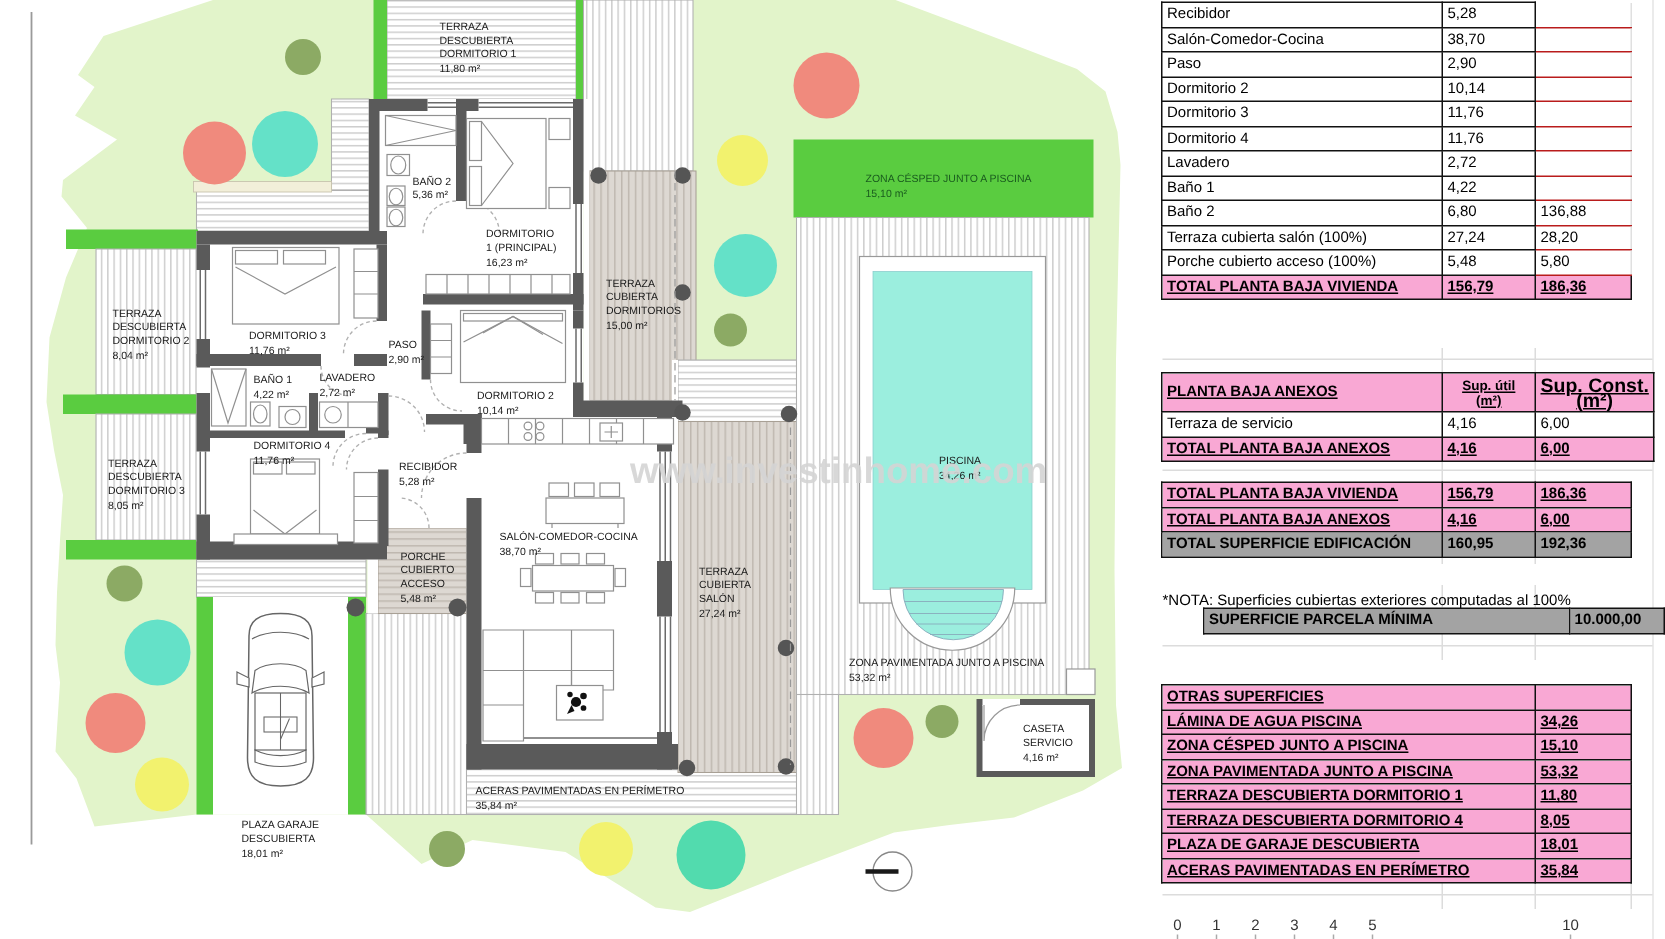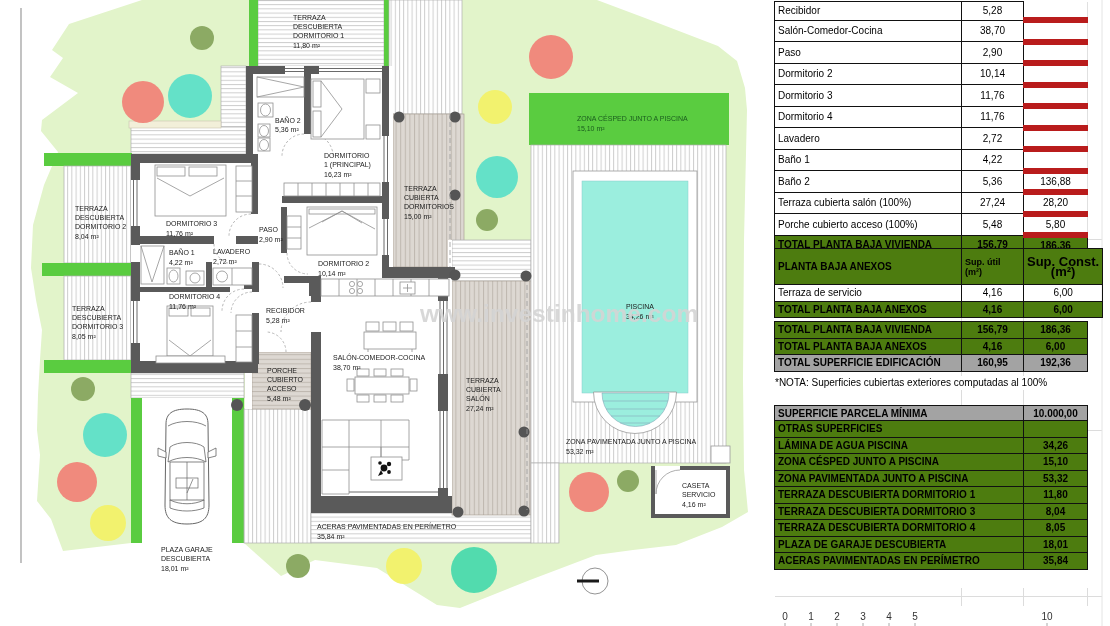--- a/index.html
+++ b/index.html
@@ -1,24 +1,24 @@
 <!DOCTYPE html>
 <html><head>
 <meta charset="utf-8">
 <style>
 html,body{margin:0;padding:0;width:1110px;height:626px;background:#fff;overflow:hidden;
 font-family:"Liberation Sans",sans-serif;}
 #plan{position:absolute;left:0;top:0;}
 .tbl{position:absolute;border-collapse:collapse;table-layout:fixed;font-family:"Liberation Sans",sans-serif;
 font-size:10px;color:#000;}
 .tbl td{border:1px solid #111;padding:0 3px;overflow:hidden;white-space:nowrap;height:15.5px;line-height:15px;}
-.tbl .num{text-align:center;}
-.tbl .tot{background:#4d7c0f;font-weight:bold;}
+.tbl .num{text-align:left;}
+.tbl .tot{background:#f9a8d4;font-weight:bold;text-decoration:underline;}
 .tbl .blu{background:#a3a3a3;font-weight:bold;}
-.tbl .nob{border:none;border-right:1px solid #e0e0e0;border-bottom:6px solid #b91c1c;}
+.tbl .nob{border:none;border-right:1px solid #e0e0e0;border-bottom:1px solid #b91c1c;}
 </style>
 </head>
 <body>
 <div id="plan">
 <svg width="1110" height="626" viewBox="0 0 1110 626" xmlns="http://www.w3.org/2000/svg">
 <defs>
 <pattern id="hl" width="8" height="4.2" patternUnits="userSpaceOnUse">
           <rect width="8" height="4.2" fill="#fff"></rect>
           <path d="M0,0.5H8" stroke="#c9c9c9" stroke-width="0.9"></path>
         </pattern>
@@ -553,21 +553,21 @@
         <td class="num">2,72</td>
         <td class="nob"></td>
       </tr>
 <tr>
         <td>Baño 1</td>
         <td class="num">4,22</td>
         <td class="nob"></td>
       </tr>
 <tr>
         <td>Baño 2</td>
-        <td class="num">5,36</td>
+        <td class="num">6,80</td>
         <td class="nob num">136,88</td>
       </tr>
 <tr>
         <td>Terraza cubierta salón (100%)</td>
         <td class="num">27,24</td>
         <td class="nob num">28,20</td>
       </tr>
 <tr>
         <td>Porche cubierto acceso (100%)</td>
         <td class="num">5,48</td>
@@ -581,23 +581,23 @@
 </tbody>
   </table>
 
 <table class="tbl" style="left:774px;top:248px;">
 <colgroup>
       <col style="width:187px">
       <col style="width:62px">
       <col style="width:64px">
     </colgroup>
 <tbody>
-      <tr style="height:36px;">
+      <tr style="height:26px;">
         <td class="tot">PLANTA BAJA ANEXOS</td>
-        <td class="tot" style="font-size:9px;line-height:10px;">Sup. útil<br>(m²)</td>
+        <td class="tot" style="text-align:center;font-size:9px;line-height:10px;">Sup. útil<br>(m²)</td>
         <td class="tot" style="text-align:center;font-size:13px;line-height:10px;">Sup. Const.<br>(m²)</td>
       </tr>
 <tr>
         <td>Terraza de servicio</td>
         <td class="num">4,16</td>
         <td class="num">6,00</td>
       </tr>
 <tr>
         <td class="tot">TOTAL PLANTA BAJA ANEXOS</td>
         <td class="tot num">4,16</td>
@@ -624,36 +624,36 @@
         <td class="tot num">6,00</td>
       </tr>
 <tr>
         <td class="blu">TOTAL SUPERFICIE EDIFICACIÓN</td>
         <td class="blu num">160,95</td>
         <td class="blu num">192,36</td>
       </tr>
 </tbody>
   </table>
 
-<div style="position:absolute;left:775px;top:377px;font-size:10px;font-family:'Liberation Sans',sans-serif;">*NOTA: Superficies cubiertas exteriores computadas al 100%</div>
-
-<table class="tbl" style="left:774px;top:405px;">
+<div style="position:absolute;left:775px;top:395px;font-size:10px;font-family:'Liberation Sans',sans-serif;">*NOTA: Superficies cubiertas exteriores computadas al 100%</div>
+
+<table class="tbl" style="left:802px;top:405px;">
 <colgroup>
       <col style="width:249px">
       <col style="width:64px">
     </colgroup>
 <tbody>
       <tr>
         <td class="blu">SUPERFICIE PARCELA MÍNIMA</td>
         <td class="blu num">10.000,00</td>
       </tr>
 </tbody>
   </table>
 
-<table class="tbl" style="left:774px;top:420px;">
+<table class="tbl" style="left:774px;top:456px;">
 <colgroup>
       <col style="width:249px">
       <col style="width:64px">
     </colgroup>
 <tbody>
       <tr>
         <td class="tot">OTRAS SUPERFICIES</td>
         <td class="tot"></td>
       </tr>
 <tr>
@@ -666,24 +666,20 @@
       </tr>
 <tr>
         <td class="tot">ZONA PAVIMENTADA JUNTO A PISCINA</td>
         <td class="tot num">53,32</td>
       </tr>
 <tr>
         <td class="tot">TERRAZA DESCUBIERTA DORMITORIO 1</td>
         <td class="tot num">11,80</td>
       </tr>
 <tr>
-        <td class="tot">TERRAZA DESCUBIERTA DORMITORIO 3</td>
-        <td class="tot num">8,04</td>
-      </tr>
-<tr>
         <td class="tot">TERRAZA DESCUBIERTA DORMITORIO 4</td>
         <td class="tot num">8,05</td>
       </tr>
 <tr>
         <td class="tot">PLAZA DE GARAJE DESCUBIERTA</td>
         <td class="tot num">18,01</td>
       </tr>
 <tr>
         <td class="tot">ACERAS PAVIMENTADAS EN PERÍMETRO</td>
         <td class="tot num">35,84</td>

